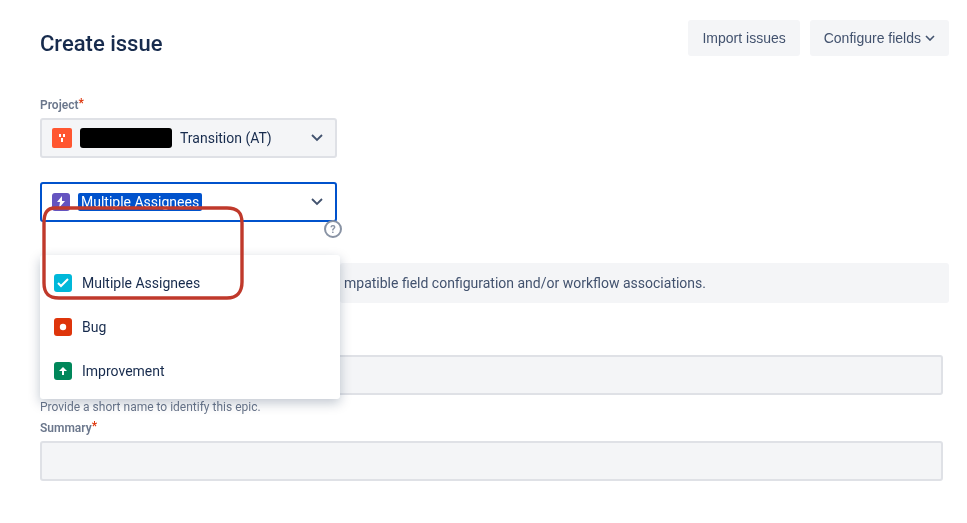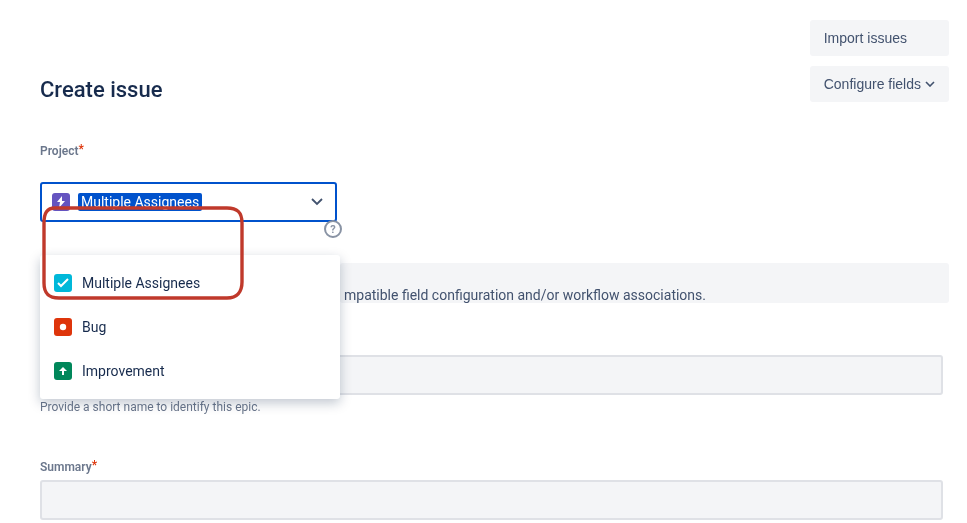--- a/index.html
+++ b/index.html
@@ -16,21 +16,21 @@
       display: flex;
       justify-content: space-between;
       align-items: flex-end;
       margin-bottom: 42px;
     }
     .title {
       font-size: 22px;
       font-weight: 500;
       color: #172b4d;
     }
-    .header-buttons { display: flex; gap: 10px; flex-direction: column; }
+    .header-buttons { display: flex; gap: 10px; }
     .btn-secondary {
       background: #f4f5f7;
       border: none;
       border-radius: 3px;
       height: 36px;
       padding: 0 14px;
       font-size: 14px;
       color: #42526e;
       cursor: pointer;
       display: inline-flex;
@@ -132,21 +132,21 @@
       font-size: 14px;
       color: #172b4d;
       cursor: pointer;
     }
 
     .hint-row {
       position: absolute;
       top: 263px; left: 340px; right: 18px;
       height: 40px;
       background: #f4f5f7;
-      display: flex; align-items: flex-end;
+      display: flex; align-items: center;
       padding-left: 0;
       font-size: 14px;
       color: #42526e;
       border-radius: 3px;
       z-index: 1;
     }
     .hint-row span { margin-left: 4px; }
 
     .gray-input {
       width: 903px;
@@ -159,21 +159,21 @@
 
     .helper-text {
       position: absolute;
       top: 400px;
       left: 40px;
       font-size: 12px;
       color: #6b778c;
     }
     .summary-block {
       position: absolute;
-      top: 460px;
+      top: 421px;
       left: 40px;
     }
     .summary-input {
       width: 903px;
       height: 40px;
       background: #f4f5f7;
       border: 2px solid #dfe1e6;
       border-radius: 3px;
       margin-top: 6px;
     }
@@ -201,20 +201,32 @@
           <path d="M1 1l4 4 4-4" fill="none" stroke="#42526e" stroke-width="1.6"></path>
         </svg>
     </button>
   </div>
 </div>
 
 <div class="field-block">
   <label class="field-label">
     <span>Project</span><span class="required">*</span>
   </label>
+  <div class="select">
+    <span class="proj-icon">
+      <svg width="12" height="12" viewBox="0 0 12 12">
+          <path d="M3 2h2v3H3zM7 2h2v3H7zM5 6h2v4H5z" fill="#fff"></path>
+        </svg>
+    </span>
+    <span class="redacted"></span>
+    <span>Transition (AT)</span>
+    <svg class="chev" viewBox="0 0 12 8">
+        <path d="M1 1l5 5 5-5" fill="none" stroke="#42526e" stroke-width="1.8"></path>
+      </svg>
+  </div>
 </div>
 
 <div class="field-block">
   <div class="select focused">
     <span class="issue-icon ic-ma">
       <svg width="10" height="12" viewBox="0 0 10 12">
           <path d="M6 0L1 6h3l-1 6 6-7H6z" fill="#fff"></path>
         </svg>
     </span>
     <span class="hl">Multiple Assignees</span>

